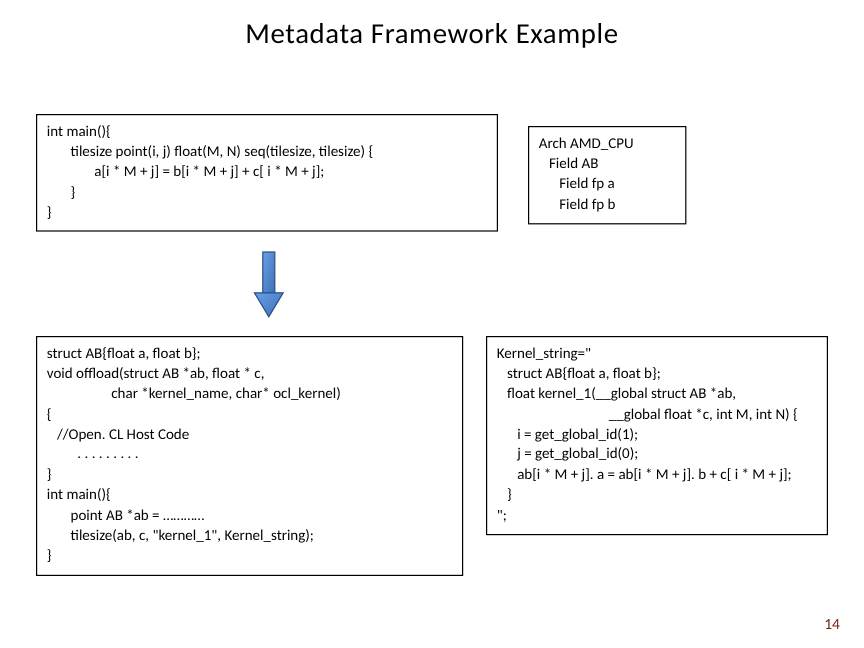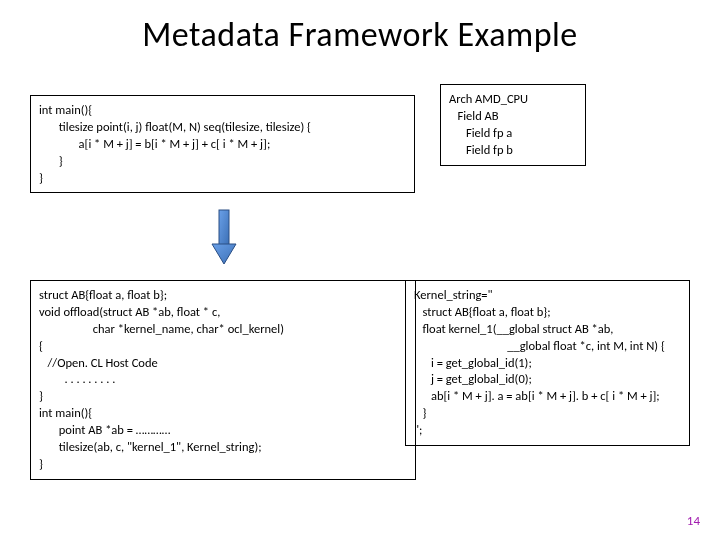--- a/index.html
+++ b/index.html
@@ -5,45 +5,45 @@
   * { box-sizing: border-box; }
   body {
     margin: 0;
     width: 720px;
     height: 540px;
     background: #fff;
     font-family: Calibri, Arial, sans-serif;
     position: relative;
   }
   .title {
-    font-size: 34px;
+    font-size: 24px;
     font-weight: 400;
     text-align: center;
     padding: 14px 0 8px 0;
     letter-spacing: 0.5px;
   }
   .box {
     position: absolute;
     border: 1.5px solid #000;
     font-size: 12.5px;
     line-height: 1.35;
     padding: 6px 8px;
     font-family: Calibri, Arial, sans-serif;
     white-space: pre;
   }
   .box-top-left { left: 30px; top: 95px; width: 385px; }
-  .box-top-right { left: 440px; top: 84px; width: 146px; }
-  .box-bot-left { left: 30px; top: 280px; width: 386px; }
+  .box-top-right { left: 440px; top: 105px; width: 132px; }
+  .box-bot-left { left: 30px; top: 280px; width: 356px; }
   .box-bot-right { left: 405px; top: 280px; width: 285px; }
   .pagenum {
     position: absolute;
     right: 20px;
     bottom: 12px;
     font-size: 13px;
-    color: #a21caf;
+    color: #7f1d1d;
   }
   .arrow {
     position: absolute;
     left: 210px;
     top: 208px;
   }
   b { font-weight: 400; }
 </style>
 </head>
 <body>

